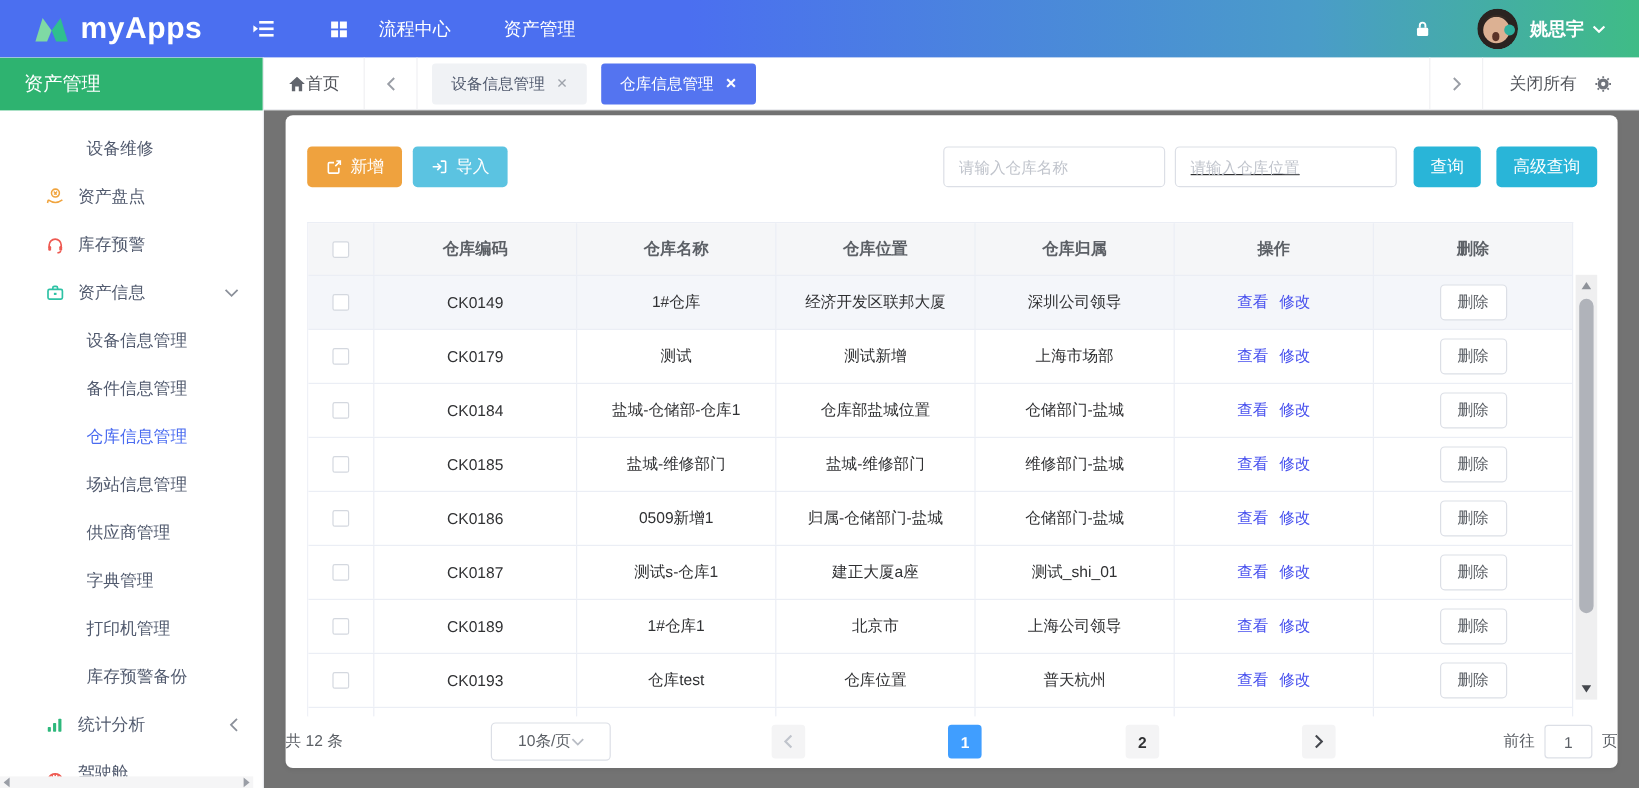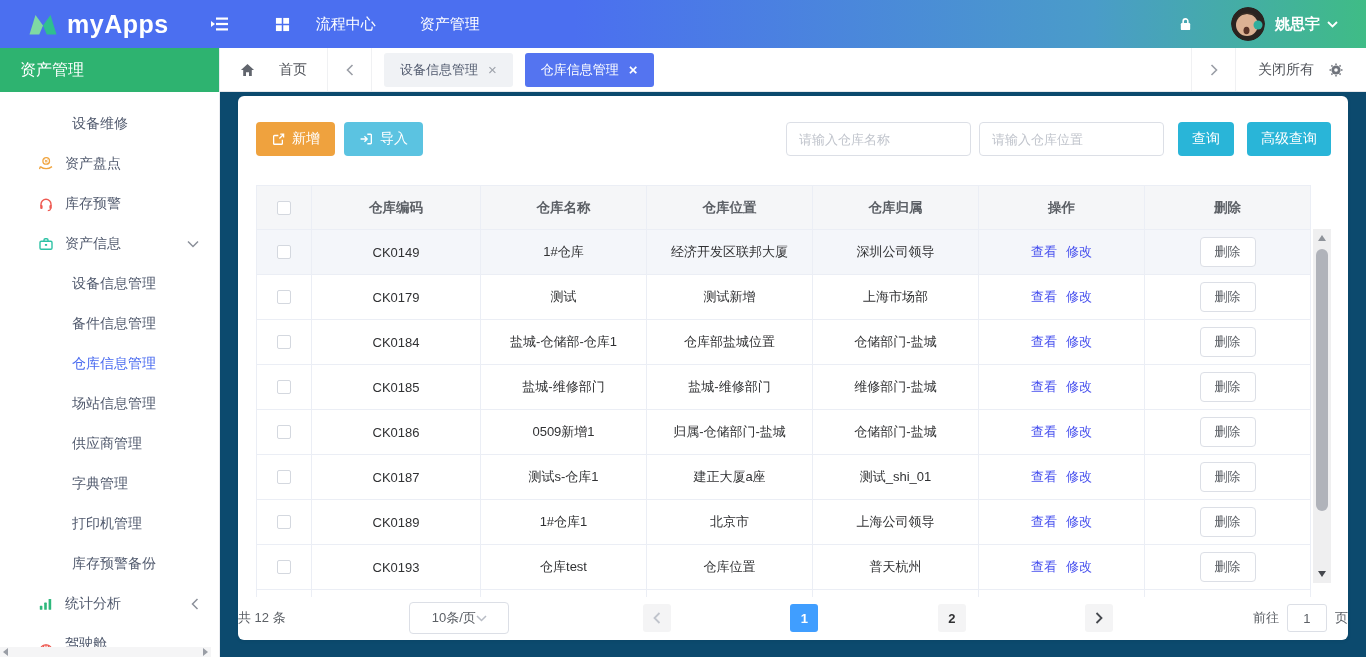--- a/index.html
+++ b/index.html
@@ -32,42 +32,42 @@
   .menu-item.child { padding-left:72px; }
   .menu-item.active { color:var(--sidebar-active-blue,#4a6bf0); }
   .menu-item .mi-caret { position:absolute; right:20px; }
   .sidebar-hscroll { position:absolute; left:0; right:8px; bottom:0; height:10px; background:#f5f5f6; display:flex; align-items:center; justify-content:space-between; padding:0 3px; }
   .hs-arrow { width:0; height:0; border-style:solid; }
   .hs-left { border-width:4px 5px 4px 0; border-color:transparent #9a9ea6 transparent transparent; }
   .hs-right { border-width:4px 0 4px 5px; border-color:transparent transparent transparent #9a9ea6; }
 
   
   .tabbar { position:absolute; left:220px; top:48px; right:0; height:44px; background:#fff; border-bottom:1px solid #e6e8eb; display:flex; align-items:center; }
-  .home-seg { display:flex; align-items:center; gap:24px; padding:0 20px; height:100%; color:#53565c; font-size:14px; cursor:pointer; border-right:1px solid #f0f1f3; }
+  .home-seg { display:flex; align-items:center; gap:0; padding:0 20px; height:100%; color:#53565c; font-size:14px; cursor:pointer; border-right:1px solid #f0f1f3; }
   .tab-nav { width:44px; height:100%; display:flex; align-items:center; justify-content:center; cursor:pointer; }
   .tab-nav.back { border-right:1px solid #f0f1f3; margin-right:12px; }
   .tab-nav.fwd { border-left:1px solid #f0f1f3; margin-left:auto; }
   .tab { height:34px; display:flex; align-items:center; gap:10px; padding:0 16px; margin-right:12px; border-radius:3px; background:#f0f2f5; color:#515a6e; font-size:13px; cursor:pointer; }
   .tab .tab-x { color:#9ea3ab; font-size:15px; line-height:1; cursor:pointer; }
   .tab.active { background:var(--active-tab-blue,#5474f0); color:#fff; }
   .tab.active .tab-x { color:#fff; font-weight:bold; }
   .closeall-seg { display:flex; align-items:center; gap:14px; padding:0 22px; height:100%; border-left:1px solid #f0f1f3; color:#53565c; font-size:14px; cursor:pointer; }
 
   
-  .main { position:absolute; left:220px; top:92px; right:0; bottom:0; background:#0c4a6e;padding-left:20px; }
+  .main { position:absolute; left:220px; top:92px; right:0; bottom:0; background:#737373;padding-left:20px; }
   .card { position:absolute; left:18px; top:4px; width:1110px; height:544px; background:#fff; border-radius:6px; box-shadow:0 1px 4px rgba(0,0,0,.06); overflow:hidden; }
 
   .toolbar { position:absolute; left:18px; right:17px; top:26px; height:34px; display:flex; align-items:center; }
   .btn { height:34px; border:none; border-radius:4px; color:#fff; font-size:14px; font-family:inherit; display:flex; align-items:center; gap:7px; padding:0 15px; cursor:pointer; }
   .btn-add { background:var(--accent-orange,#efa23e); }
   .btn-import { background:var(--accent-cyan-light,#5bc3e1); margin-left:9px; }
   .toolbar-right { margin-left:auto; display:flex; align-items:center; }
   .search-input { width:185px; height:34px; border:1px solid #dcdfe6; border-radius:4px; padding:0 12px; font-size:13px; font-family:inherit; color:#303133; outline:none; }
   .search-input::placeholder { color:#c0c4cc; }
-  .search-input + .search-input { margin-left:8px; }
+  .search-input + .search-input { margin-left:8px;text-decoration:underline; }
   .btn-query { background:var(--accent-cyan,#29b5d8); margin-left:14px; padding:0 14px; }
   .btn-adv { background:var(--accent-cyan,#29b5d8); margin-left:13px; padding:0 14px; }
 
   
   .table-wrap { position:absolute; left:18px; top:89px; width:1055px; height:412px; border:1px solid #ebeef5; border-bottom:none; }
   .tr { display:flex; height:45px; border-bottom:1px solid #ebeef5; background:#fff; }
   .tr.thead { height:44px; background:#f5f6f8; }
   .tr.tinted { background:#f4f6fa; }
   .tr.partial { height:7px; border-bottom:none; }
   .td, .th { display:flex; align-items:center; justify-content:center; border-right:1px solid #ebeef5; font-size:13px; overflow:hidden; }

